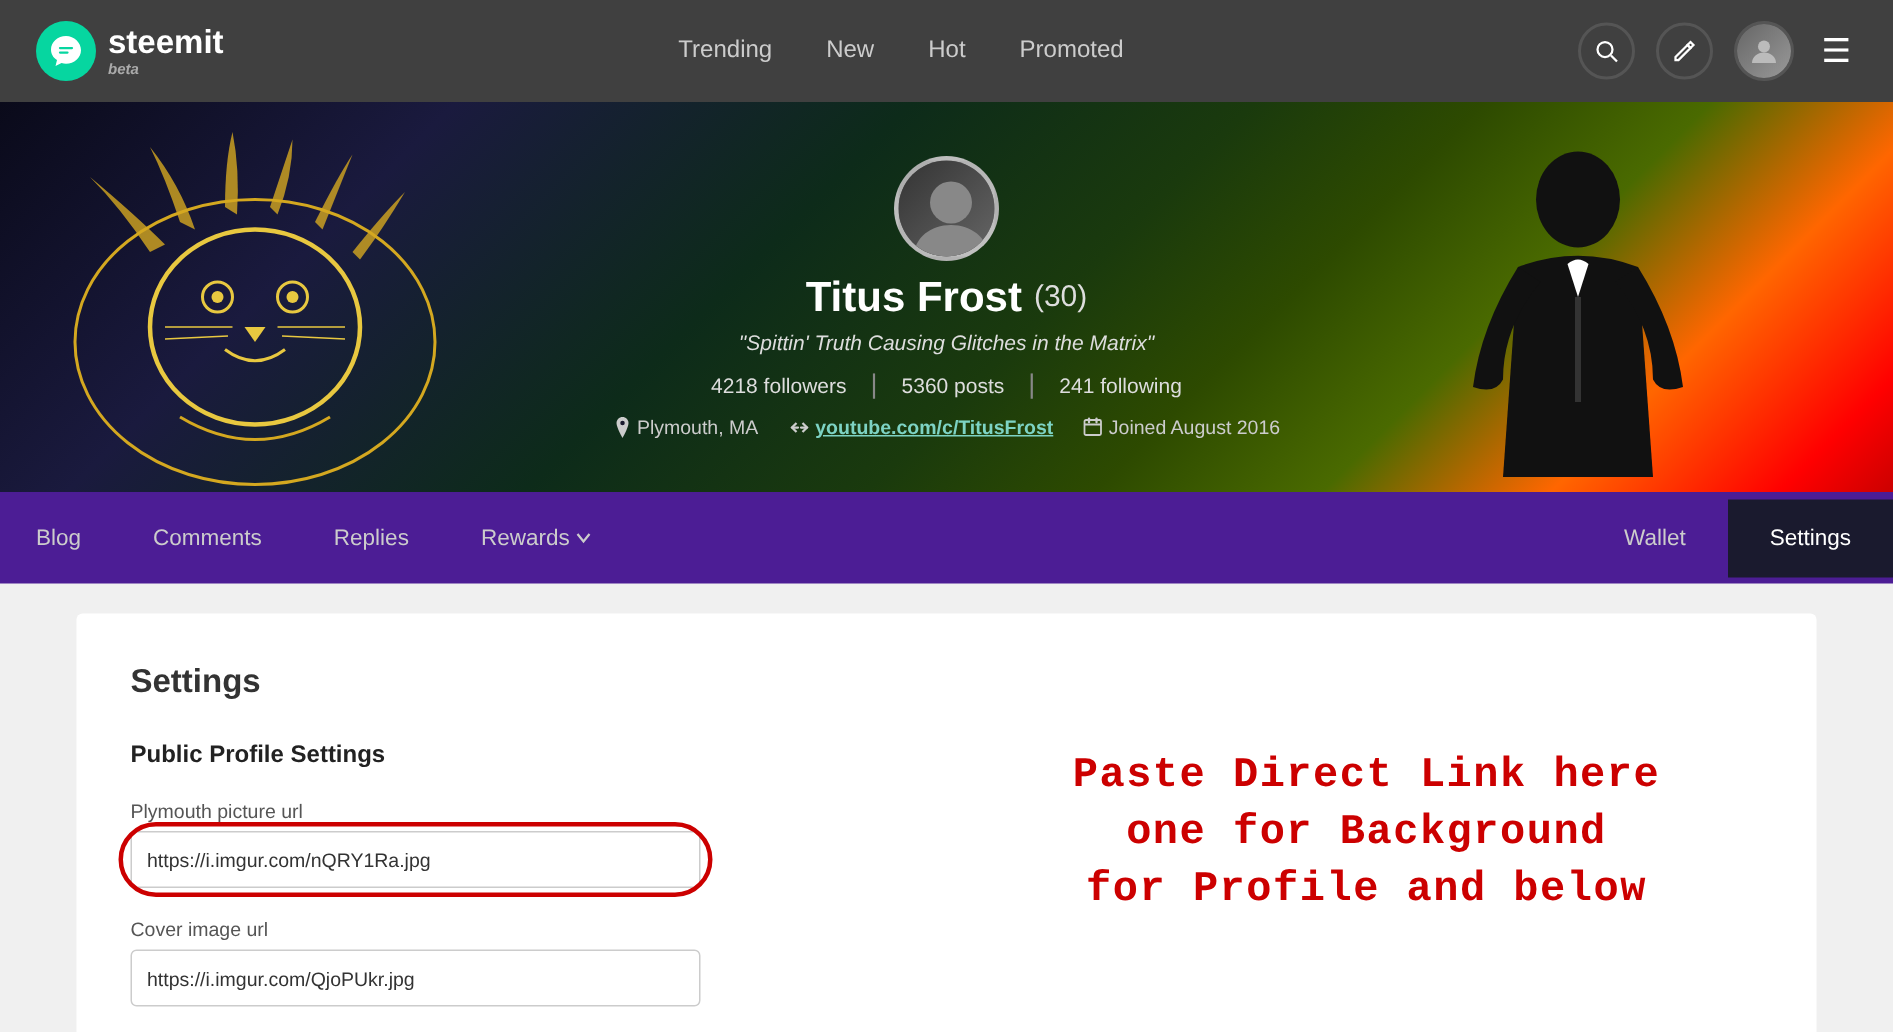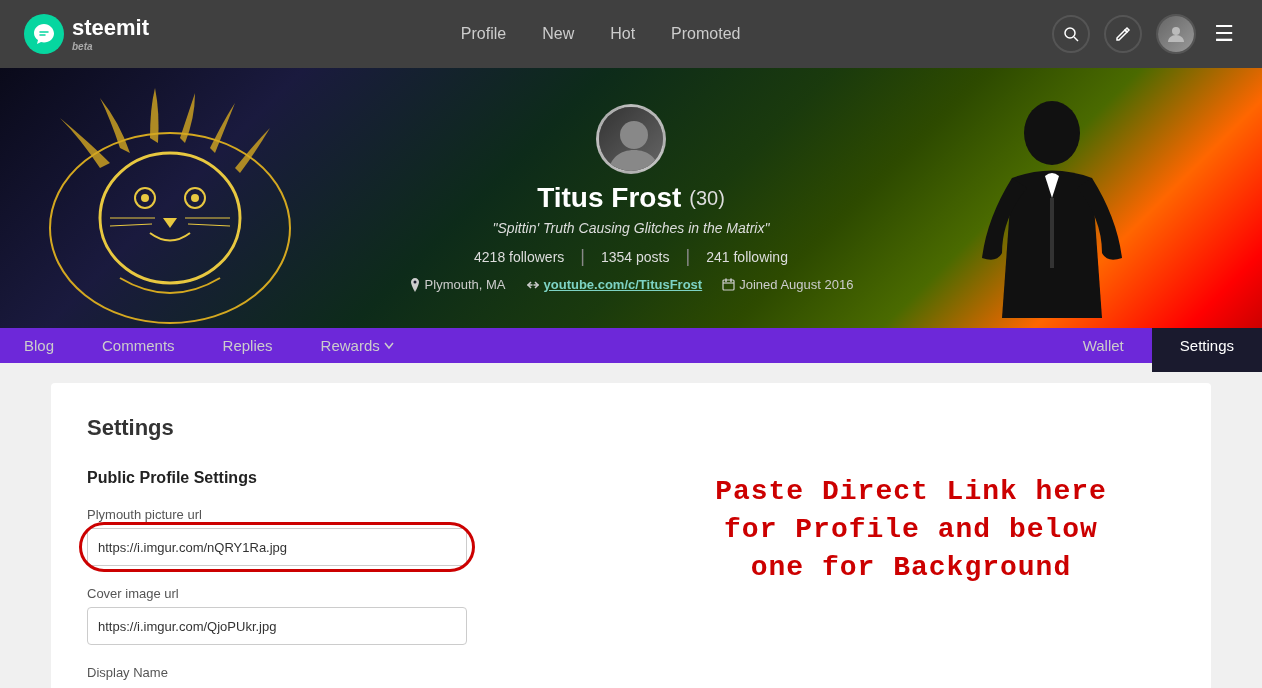--- a/index.html
+++ b/index.html
@@ -194,22 +194,22 @@
     }
     .meta-item {
       display: flex;
       align-items: center;
       gap: 4px;
       justify-content: space-between;
     }
 
     
     .profile-tabs {
-      background: #6d28d9;
-      height: 35px;
+      background: #4c1d95;
+      height: 61px;
       display: flex;
       align-items: center;
       padding: 0 0;
     }
     .tab-item {
       padding: 0 24px;
       height: 52px;
       display: flex;
       align-items: center;
       color: #ccc;
@@ -330,21 +330,21 @@
         <path d="M8 10h8M8 13h5" stroke="#06d6a0" stroke-width="1.5" stroke-linecap="round"></path>
       </svg>
     </div>
     <div class="logo-text">
       <span>steemit</span>
       <span class="beta">beta</span>
     </div>
   </div>
 
   <div class="nav-center">
-    <a>Profile</a>
+    <a>Trending</a>
     <a>New</a>
     <a>Hot</a>
     <a>Promoted</a>
   </div>
 
   <div class="nav-right">
     <button class="nav-icon-btn">
       <svg width="16" height="16" viewBox="0 0 16 16" fill="none">
         <circle cx="7" cy="7" r="5" stroke="white" stroke-width="1.5"></circle>
         <line x1="11" y1="11" x2="15" y2="15" stroke="white" stroke-width="1.5"></line>
@@ -414,21 +414,21 @@
       </div>
     </div>
     <div class="profile-name">
       <span>Titus Frost</span>
       <span class="profile-rep">(30)</span>
     </div>
     <div class="profile-tagline">"Spittin' Truth Causing Glitches in the Matrix"</div>
     <div class="profile-stats">
       <span class="stat-item">4218 followers</span>
       <span class="stat-divider">|</span>
-      <span class="stat-item">1354 posts</span>
+      <span class="stat-item">5360 posts</span>
       <span class="stat-divider">|</span>
       <span class="stat-item">241 following</span>
     </div>
     <div class="profile-meta">
       <div class="meta-item">
         <svg width="12" height="14" viewBox="0 0 12 14" fill="none">
           <path d="M6 0C3.8 0 2 1.8 2 4c0 3 4 10 4 10s4-7 4-10c0-2.2-1.8-4-4-4z" fill="#ccc"></path>
           <circle cx="6" cy="4" r="1.5" fill="#1a1a2e"></circle>
         </svg>
         <span>Plymouth, MA</span>
@@ -503,17 +503,17 @@
       <input type="text" class="form-input" value="https://i.imgur.com/QjoPUkr.jpg" style="">
     </div>
 
     <div class="form-group">
       <label class="form-label">Display Name</label>
 
     </div>
 
     <div class="annotation-text">
       <div>Paste Direct Link here</div>
+      <div>one for Background</div>
       <div>for Profile and below</div>
-      <div>one for Background</div>
     </div>
   </div>
 </div>
 
 </body></html>

